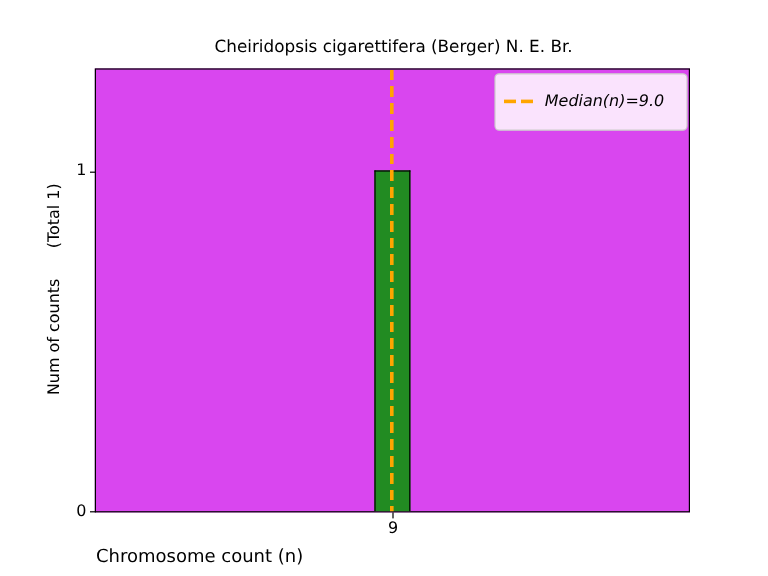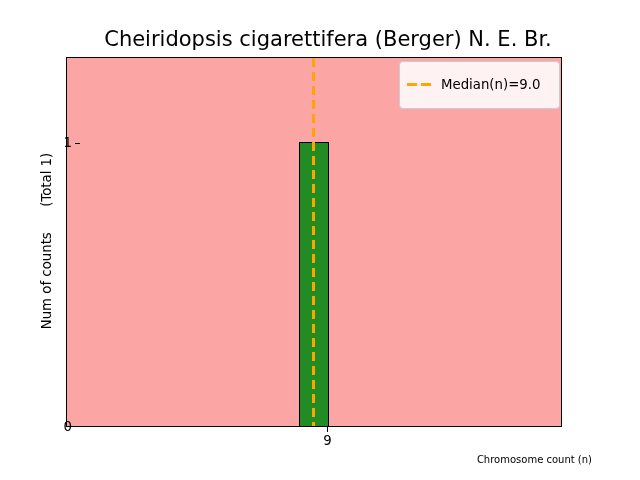--- a/index.html
+++ b/index.html
@@ -15,33 +15,34 @@
     font-family: "DejaVu Sans", "Liberation Sans", sans-serif;
     color: #000000;
     overflow: hidden;
   }
   .chart-title {
     position: absolute;
     left: 80px;
     top: 30px;
     width: 496px;
     text-align: center;
-    font-size: 21px;
+    font-size: 14px;
     line-height: 19px;
     color: #000000;
   }
   .plot-area {
     position: absolute;
-    left: 66px;
+    left: 79px;
     top: 57px;
     width: 496px;
     height: 370px;
     border: 1px solid #000000;
     box-sizing: border-box;
-    background: #fca5a5;
+    background: #d946ef;
+    font-style: italic;
   }
   .bar {
     position: absolute;
     left: 232px;
     bottom: 0;
     width: 30px;
     height: 284px;
     background: #228B22;
     border: 1px solid #000000;
     border-bottom: none;
@@ -88,25 +89,25 @@
     position: absolute;
     left: 46px;
     top: 241px;
     transform: translate(-50%, -50%) rotate(-90deg);
     transform-origin: center center;
     font-size: 13.3px;
     white-space: pre;
   }
   .x-axis-label {
     position: absolute;
-    left: 96px;
+    left: 80px;
     top: 454px;
     width: 496px;
-    text-align: right;
-    font-size: 10px;
+    text-align: left;
+    font-size: 15px;
   }
   .legend {
     position: absolute;
     left: 332px;
     top: 2.5px;
     width: 161px;
     height: 48px;
     border: 1px solid #cccccc;
     border-radius: 4px;
     background: rgba(255, 255, 255, 0.85);

